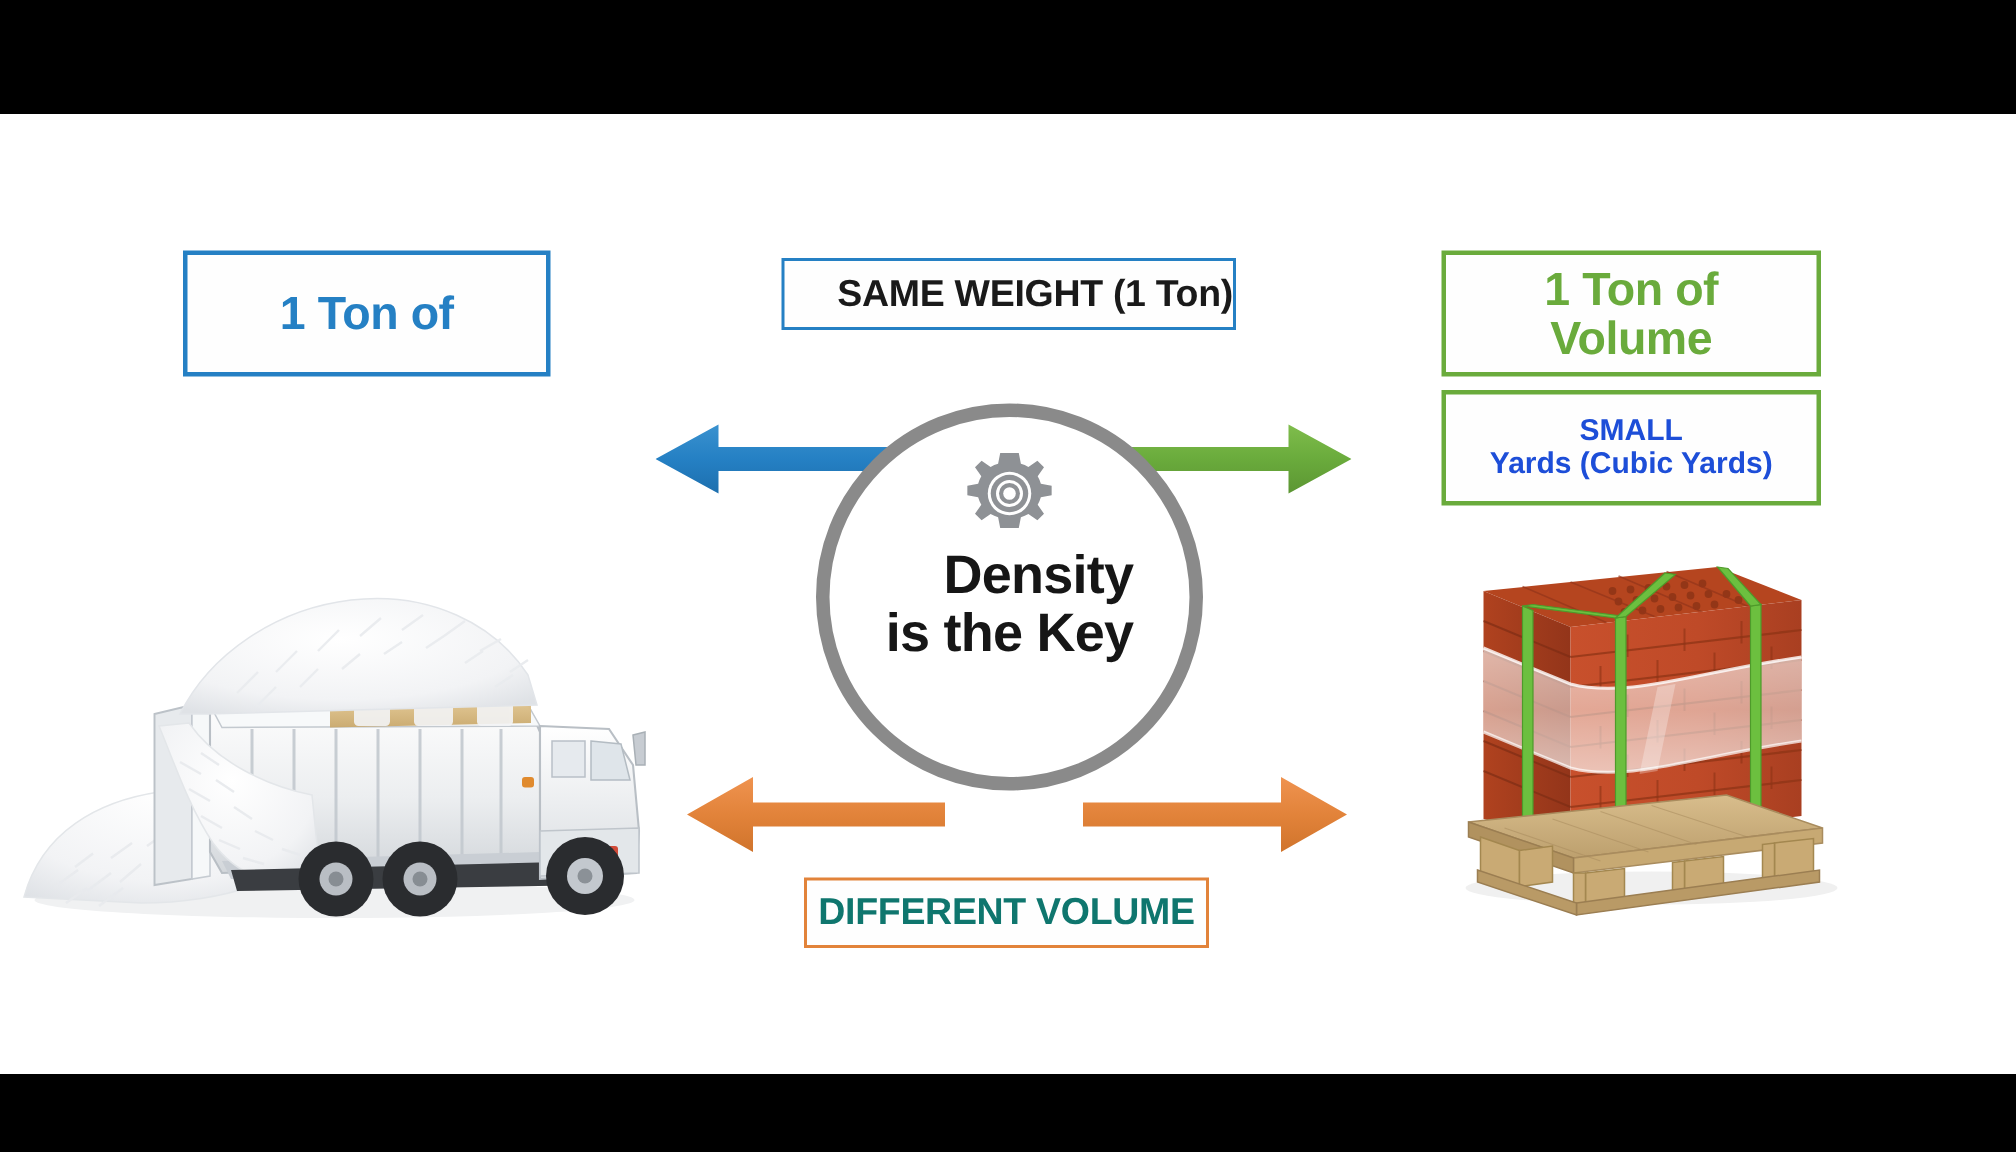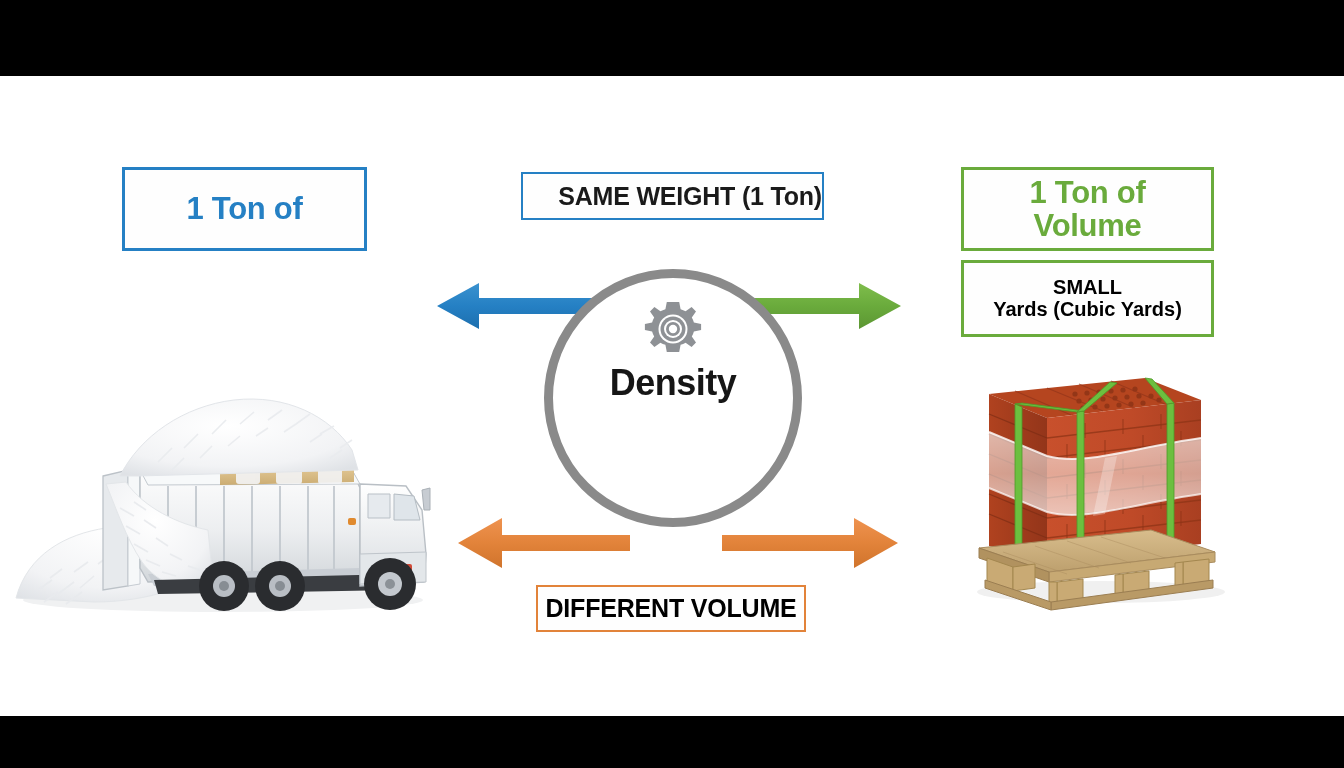--- a/index.html
+++ b/index.html
@@ -85,21 +85,21 @@
     border: 3px solid #6aab3c;
     color: #6aab3c;
     font-size: 31px;
     font-weight: bold;
     letter-spacing: -0.3px;
   }
   .box-bricks-vol {
     left: 961px; top: 184px;
     width: 253px; height: 77px;
     border: 3px solid #6aab3c;
-    color: #000000;
+    color: #1d4ed8;
     font-size: 20px;
     font-weight: 600;
   }
   .box-bricks-vol .strong { font-weight: bold; }
 
   
   .box-same-weight {
     left: 521px; top: 96px;
     width: 303px; height: 48px;
     border: 2px solid #2580c4;
@@ -108,21 +108,21 @@
     font-weight: bold;
     letter-spacing: -0.2px;
     justify-content: flex-end;
   }
 
   
   .box-diff-volume {
     left: 536px; top: 509px;
     width: 270px; height: 47px;
     border: 2px solid #e2833a;
-    color: #000000;
+    color: #0f766e;
     font-size: 25px;
     font-weight: bold;
     letter-spacing: -0.2px;
   }
 
   
   .circle {
     position: absolute;
     left: 544px; top: 193px;
     width: 258px; height: 258px;
@@ -347,20 +347,21 @@
           </g>
           <circle cx="30" cy="29" r="14.5" fill="#ffffff"></circle>
           <circle cx="30" cy="29" r="12.5" fill="#8e9195"></circle>
           <circle cx="30" cy="29" r="9" fill="#ffffff"></circle>
           <circle cx="30" cy="29" r="7" fill="#8e9195"></circle>
           <circle cx="30" cy="29" r="4.2" fill="#ffffff"></circle>
         </svg>
       </span>
       <div class="circle-text">
         <span>Density</span><br>
+        <span>is the Key</span>
       </div>
     </div>
 
     <div class="arrow arrow-orange-left">
       <svg width="172" height="52" viewBox="0 0 172 52" xmlns="http://www.w3.org/2000/svg">
         <defs>
           <linearGradient id="orangeArrowLG" x1="0" y1="0" x2="0" y2="1">
             <stop offset="0%" stop-color="#ef9350"></stop>
             <stop offset="50%" stop-color="#e2833a"></stop>
             <stop offset="100%" stop-color="#d0742c"></stop>

